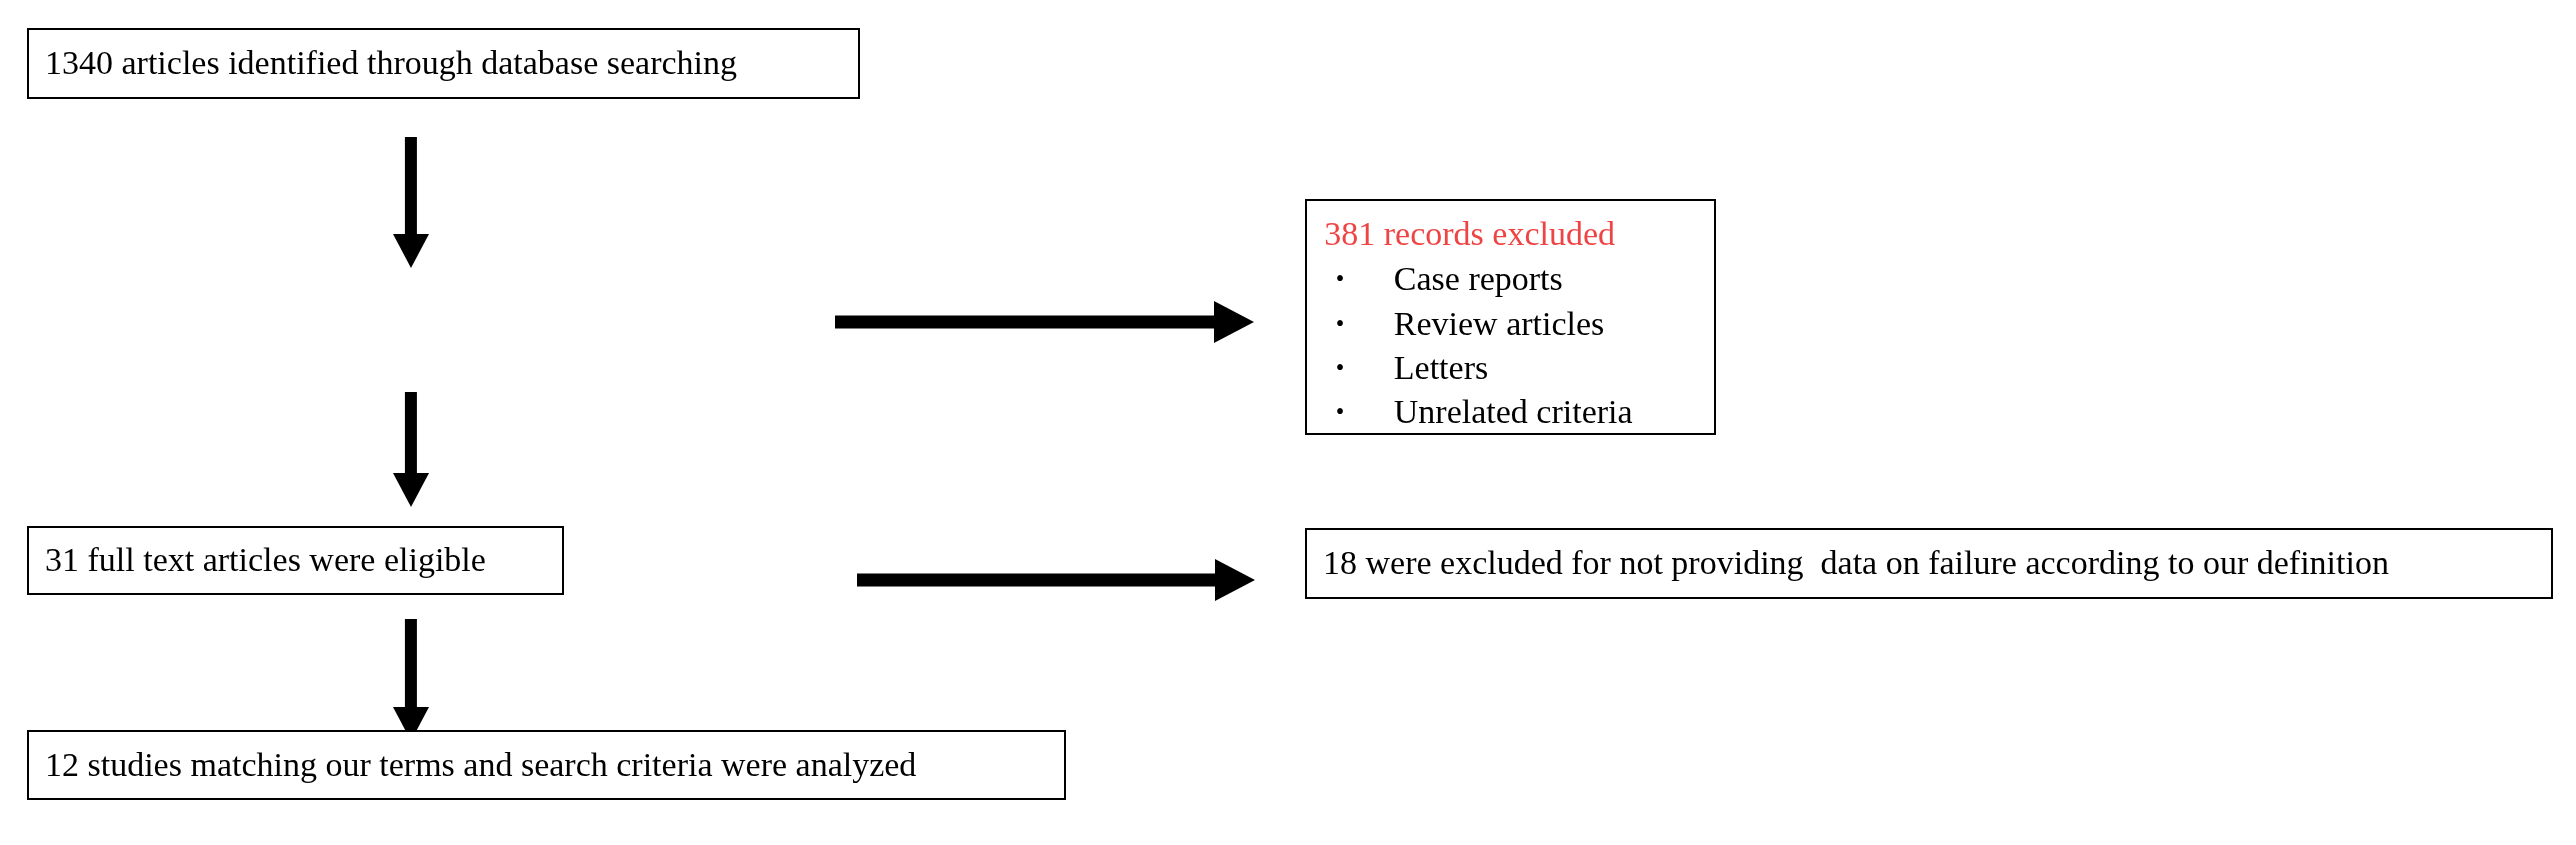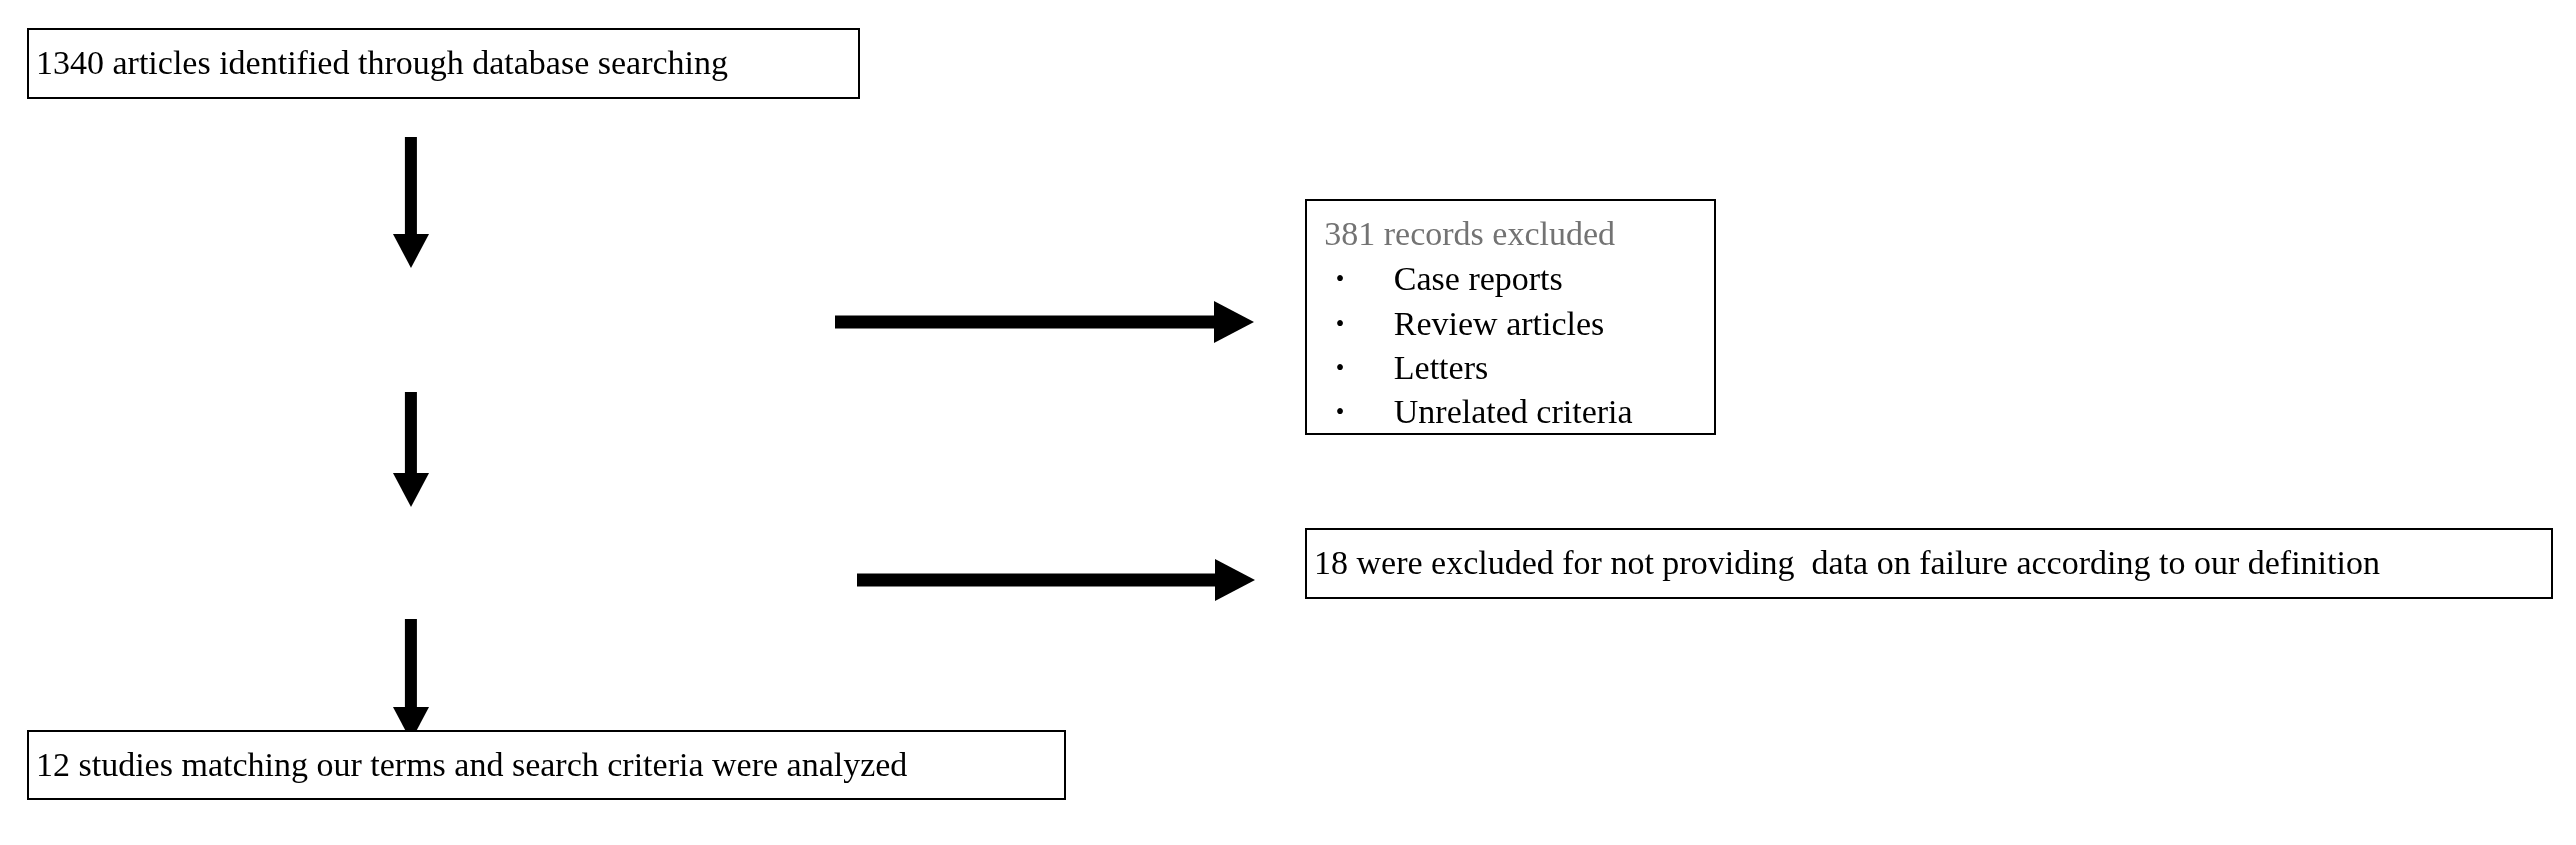--- a/index.html
+++ b/index.html
@@ -17,21 +17,21 @@
   }
   .flow-box {
     position: absolute;
     box-sizing: border-box;
     background: #ffffff;
     border: 2.9px solid #000000;
     display: flex;
     align-items: center;
   }
   .flow-box.single-line {
-    padding-left: 7px;
+    padding-left: 16px;
     padding-right: 13px;
   }
   .box-text {
     font-size: 34px;
     line-height: 1.12;
     color: #000000;
     white-space: pre;
   }
   
   #box-identified   { left: 27px;  top: 28px;   width: 833px; height: 71px; }
@@ -39,21 +39,21 @@
   #box-eligible     { left: 27px;  top: 526px;  width: 537px;  height: 69px; }
   #box-analyzed     { left: 27px;  top: 730px; width: 1039px; height: 70px; }
   #box-records-excluded { left: 1305px; top: 199px; width: 411px; height: 236px;
                           display: block; padding: 13px 14.4px 8.6px 17.3px; }
   #box-not-providing    { left: 1305px; top: 528px; width: 1248px; height: 71px; }
 
   
   .excluded-heading {
     font-size: 34px;
     line-height: 1.15;
-    color: #737373;
+    color: #ef4444;
     margin: 0 0 4.3px 0;
   }
   .excluded-list {
     list-style: none;
     margin: 0;
     padding: 0;
   }
   .excluded-list li {
     display: flex;
     align-items: baseline;
@@ -169,20 +169,23 @@
         <span>Unrelated criteria</span>
       </li>
     </ul>
   </div>
 
   <div class="arrow-down" id="arrow-screened-to-eligible">
     <div class="shaft"></div>
     <div class="head"></div>
   </div>
 
+  <div class="flow-box single-line" id="box-eligible">
+    <span class="box-text">31 full text articles were eligible</span>
+  </div>
 
   <div class="arrow-right" id="arrow-eligible-to-notproviding">
     <div class="shaft"></div>
     <div class="head"></div>
   </div>
 
   <div class="flow-box single-line" id="box-not-providing">
     <span class="box-text">18 were excluded for not providing  data on failure according to our definition</span>
   </div>
 

